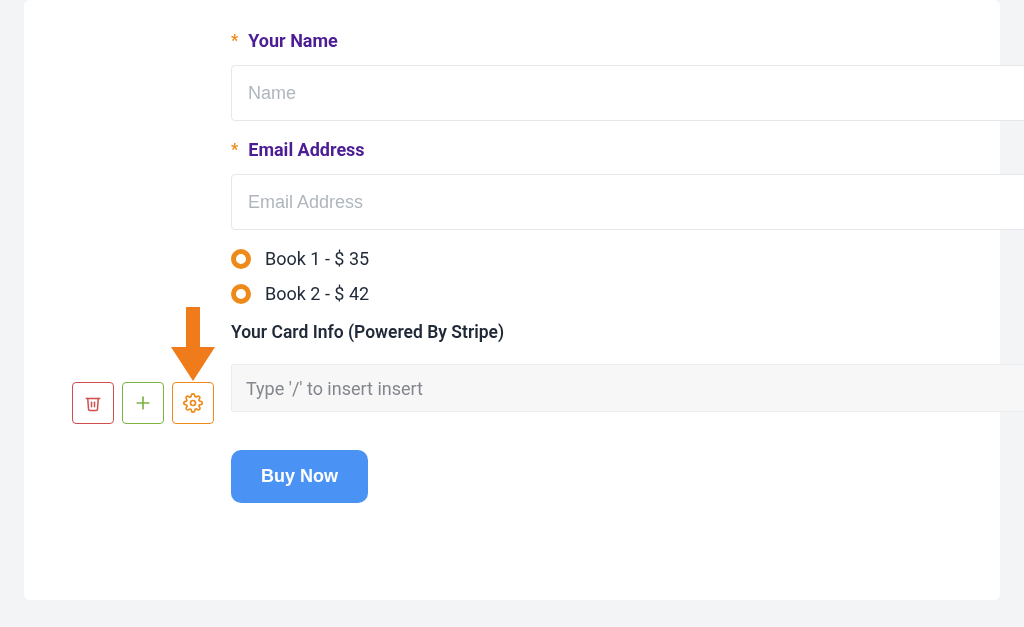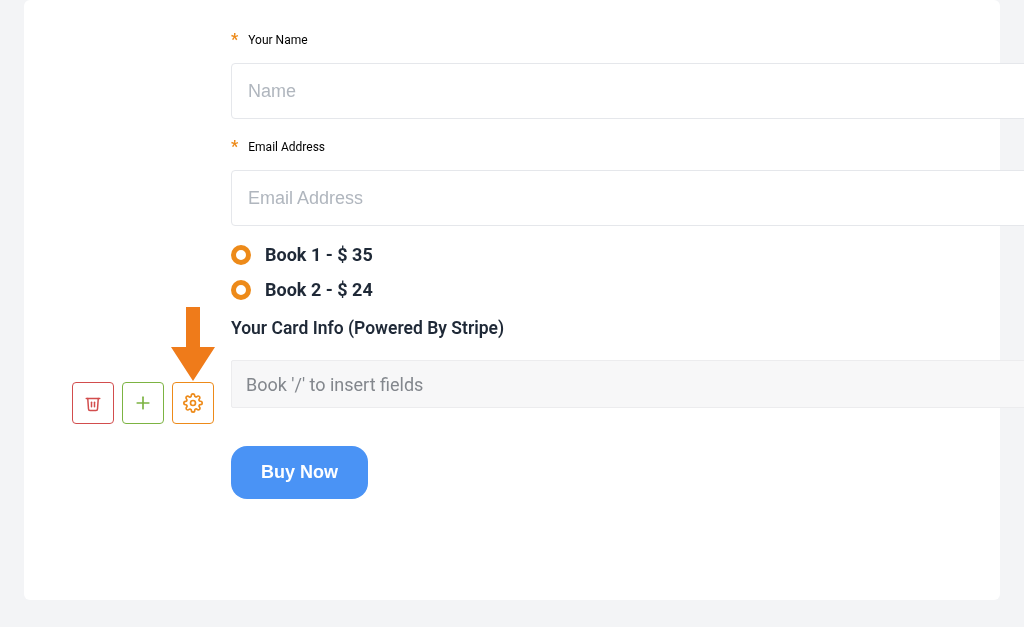--- a/index.html
+++ b/index.html
@@ -34,23 +34,23 @@
       align-items: center;
       margin-bottom: 14px;
     }
     .required-star {
       color: #ed8a19;
       font-size: 16px;
       font-weight: bold;
       margin-right: 10px;
     }
     .field-label {
-      font-size: 12px;
-      font-weight: 400;
-      color: #000000;
+      font-size: 18px;
+      font-weight: 700;
+      color: #4c1d95;
     }
     .text-input {
       width: 817px;
       height: 56px;
       border: 1px solid #e5e7eb;
       border-radius: 4px;
       padding: 0 16px;
       font-size: 18px;
       color: #374151;
       outline: none;
@@ -74,21 +74,21 @@
       width: 20px;
       height: 20px;
       border-radius: 50%;
       border: 5px solid #ed8a19;
       background: #fff;
       margin-right: 14px;
       flex-shrink: 0;
     }
     .radio-label {
       font-size: 18px;
-      font-weight: 700;
+      font-weight: 400;
       color: #1f2937;
     }
     .card-info-label {
       font-size: 17.5px;
       font-weight: 600;
       color: #1f2937;
       margin-bottom: 22px;
       margin-top: 10px;
     }
     .placeholder-field {
@@ -101,21 +101,21 @@
       font-size: 18px;
       color: #83878d;
       display: flex;
       align-items: center;
       margin-bottom: 38px;
     }
     .buy-button {
       background: #4a93f5;
       color: #fff;
       border: none;
-      border-radius: 16px;
+      border-radius: 10px;
       padding: 16px 30px;
       font-size: 18px;
       font-weight: 600;
       cursor: pointer;
     }
     .toolbox {
       position: absolute;
       left: 48px;
       top: 382px;
       display: flex;
@@ -197,25 +197,25 @@
       <input type="text" class="text-input" placeholder="Email Address" style="">
     </div>
 
     <div class="form-group">
       <div class="radio-item">
         <div class="radio-circle"></div>
         <span class="radio-label">Book 1 - $ 35</span>
       </div>
       <div class="radio-item">
         <div class="radio-circle"></div>
-        <span class="radio-label">Book 2 - $ 24</span>
+        <span class="radio-label">Book 2 - $ 42</span>
       </div>
     </div>
 
     <div class="card-info-label">Your Card Info (Powered By Stripe)</div>
 
     <div class="placeholder-field">
-      <span>Book '/' to insert fields</span>
+      <span>Type '/' to insert insert</span>
     </div>
 
     <button class="buy-button">Buy Now</button>
   </div>
 </div>
 
 </body></html>

